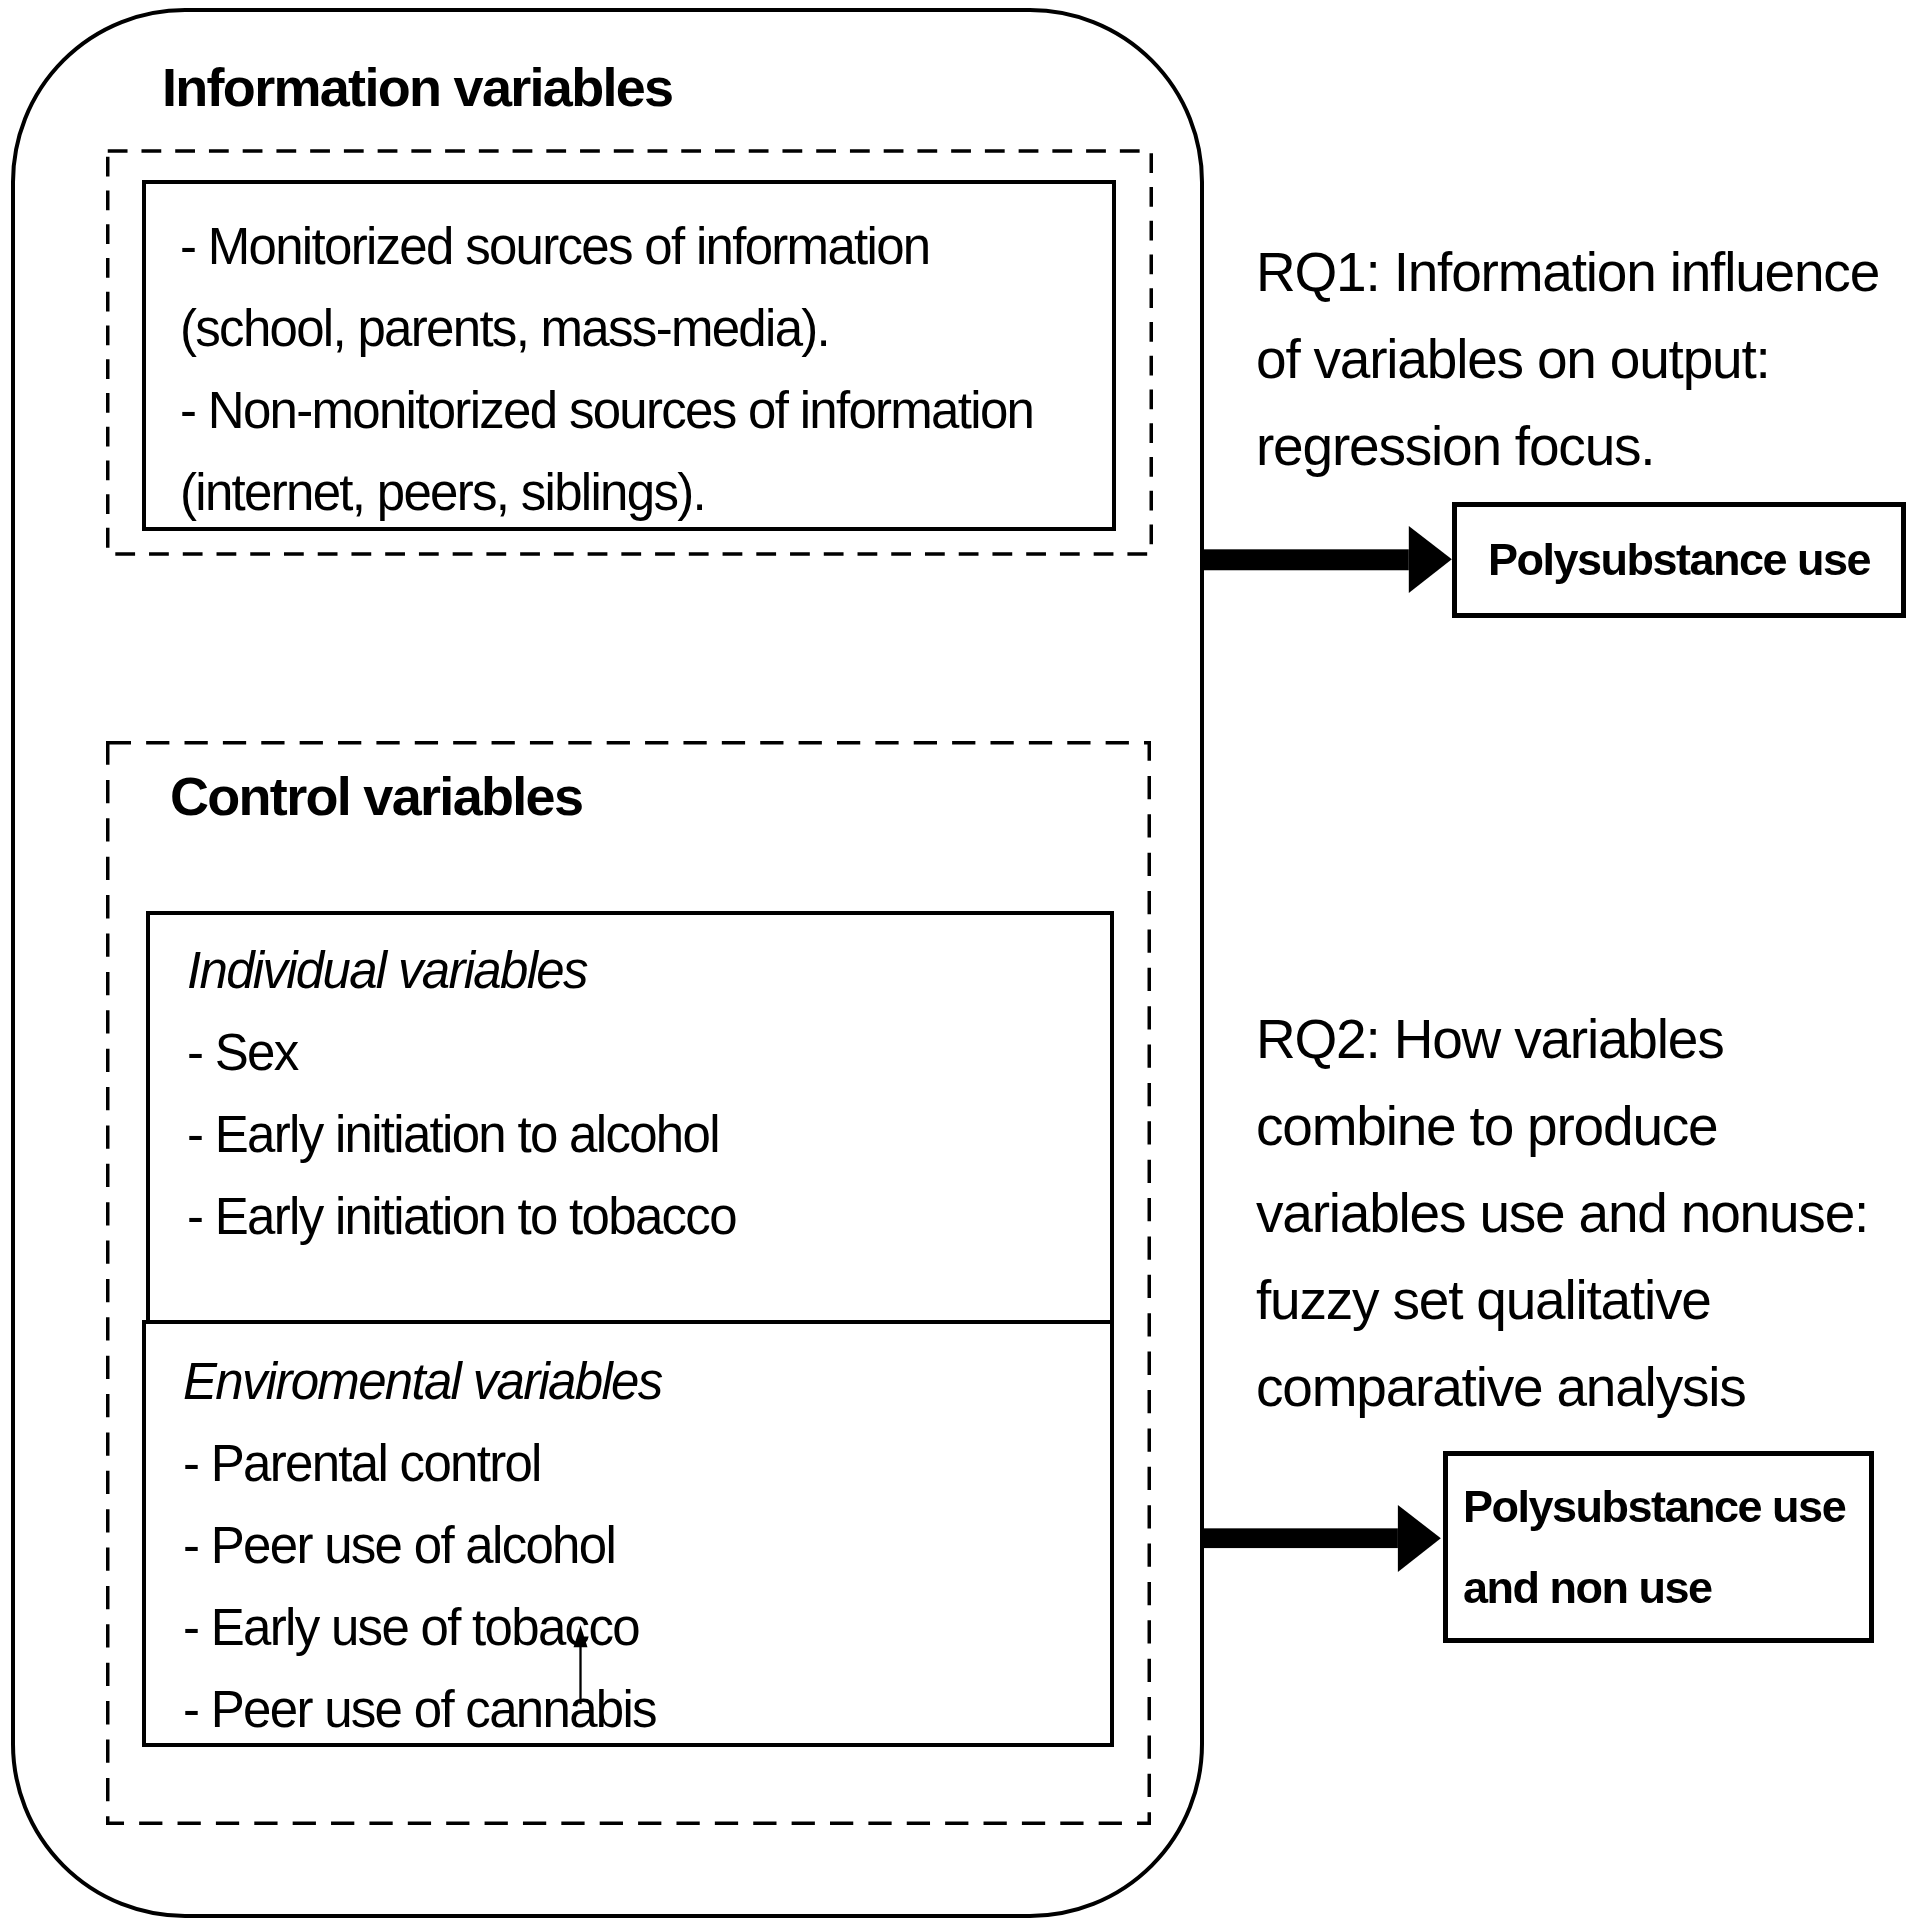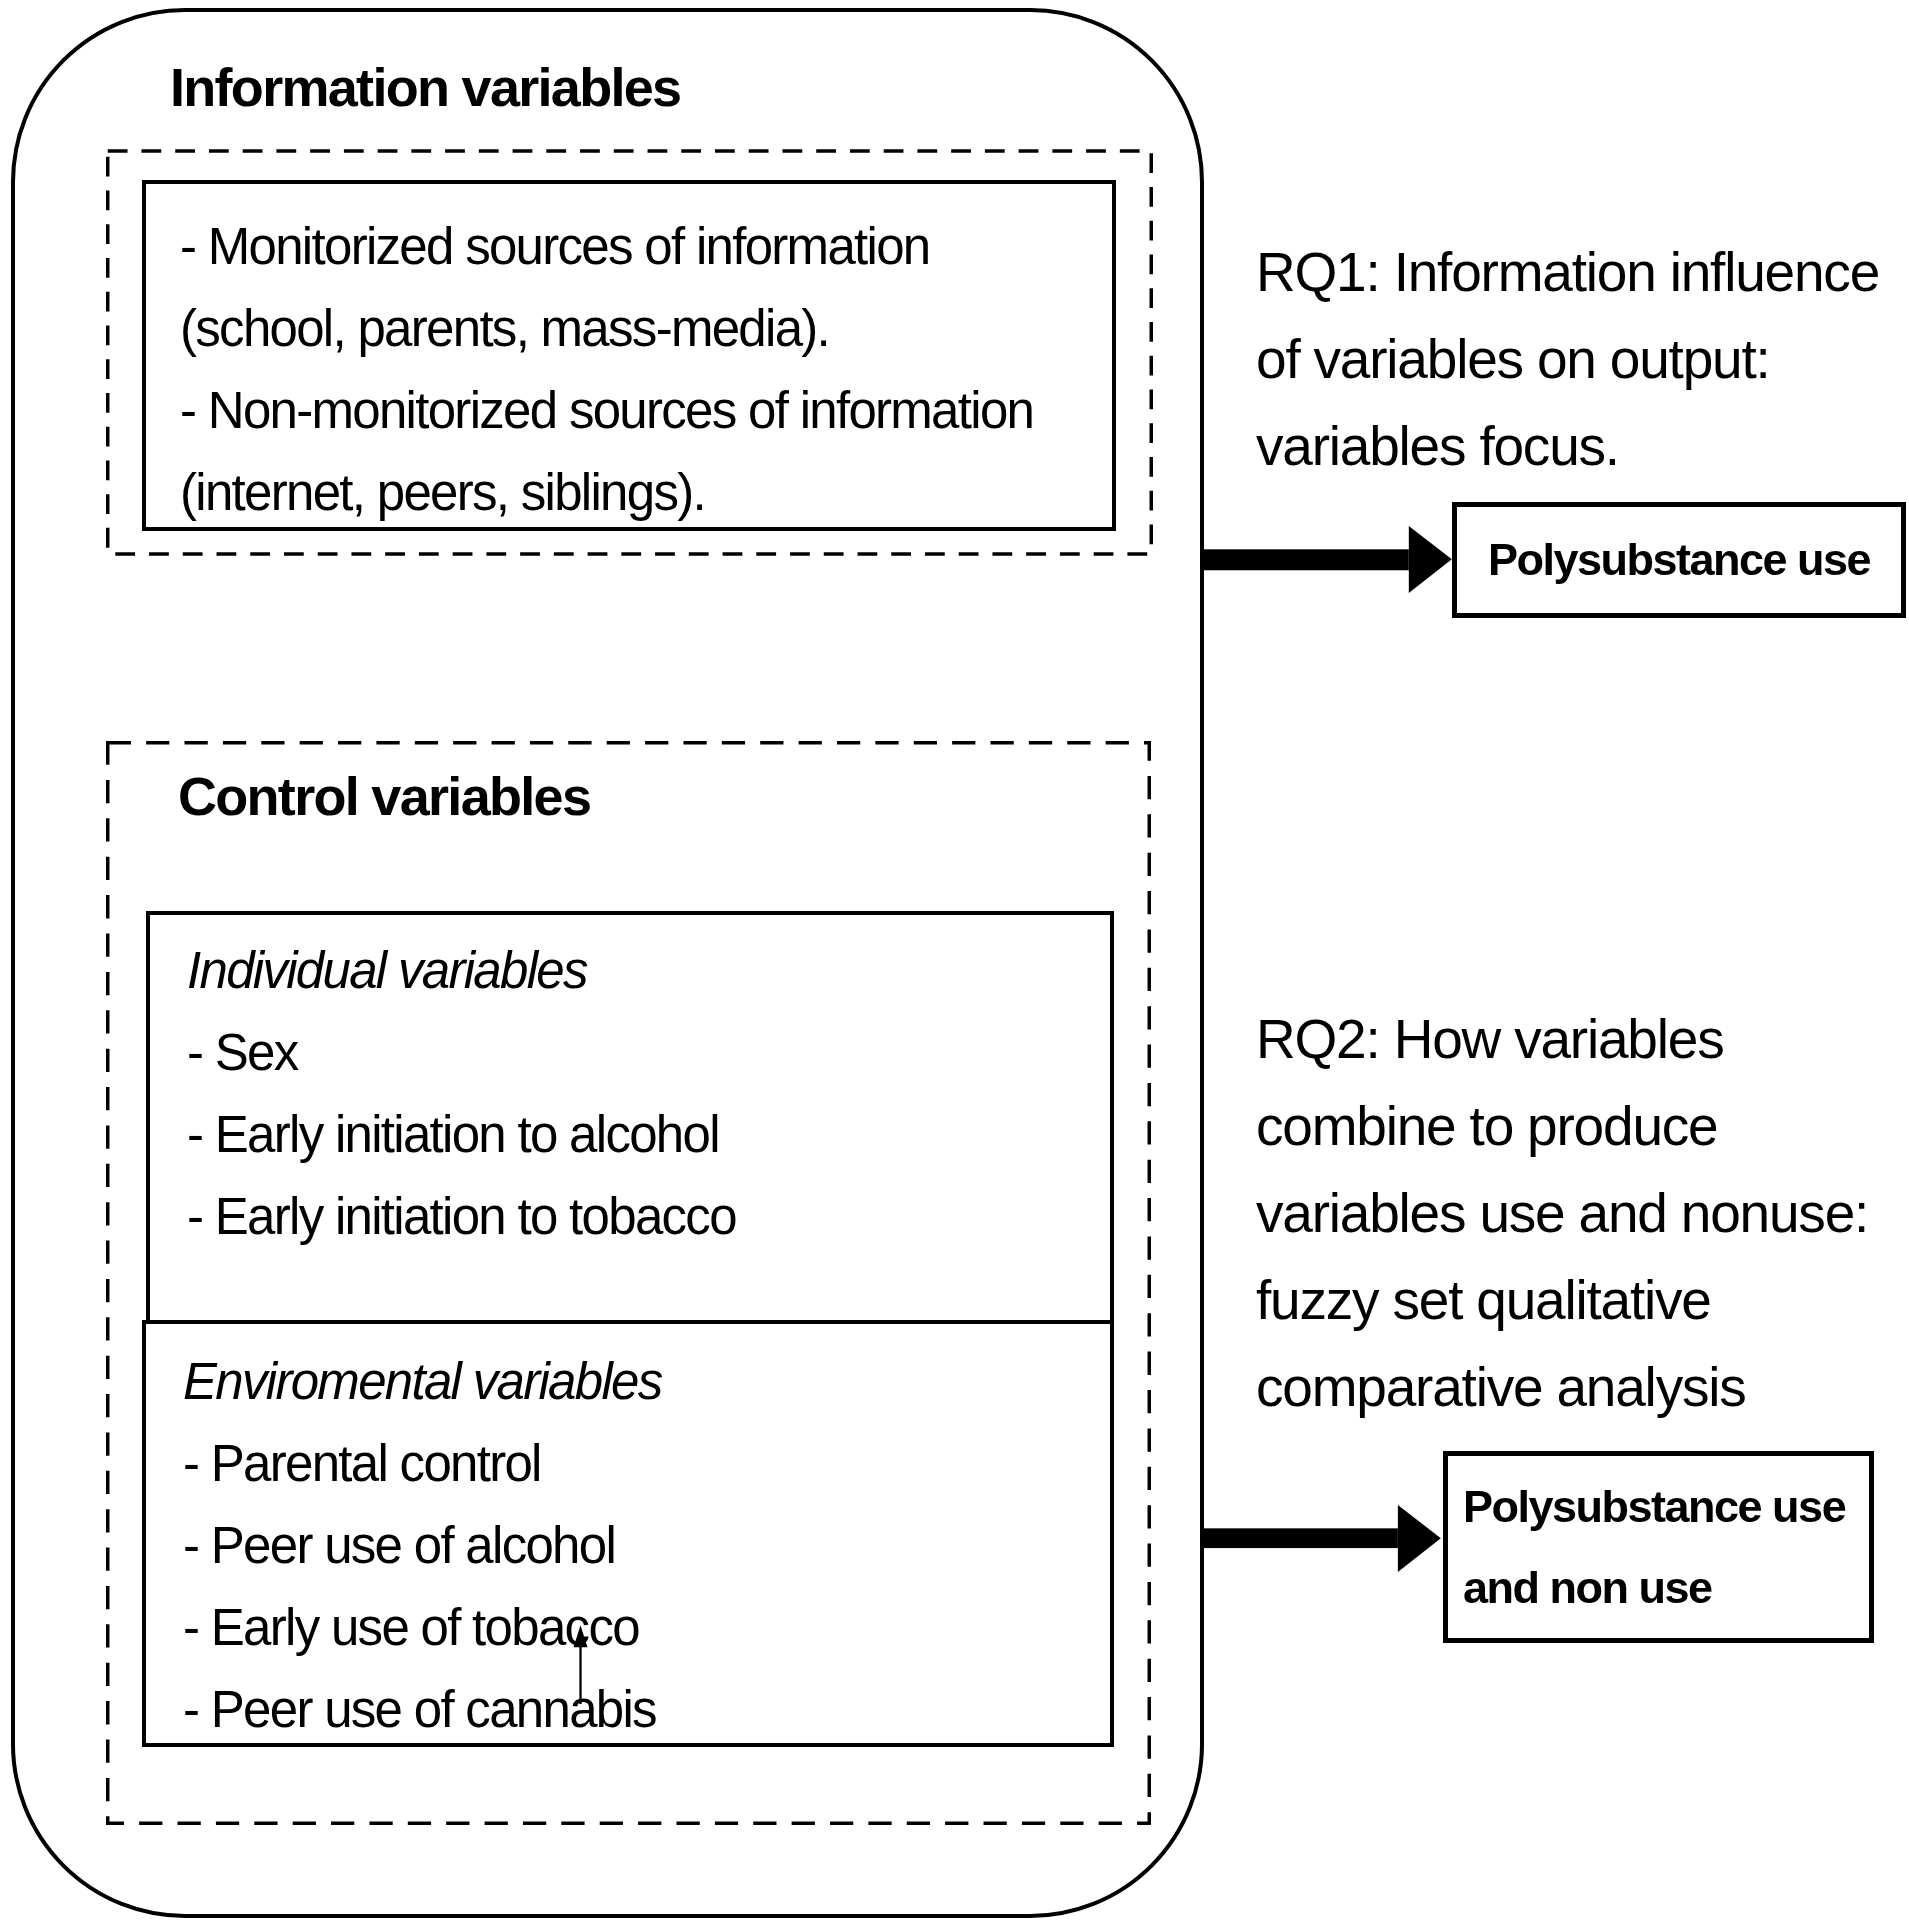--- a/index.html
+++ b/index.html
@@ -29,21 +29,21 @@
   }
   .info-box{left:142px;top:180px;width:974px;height:351px;padding:22px 0 0 20px;}
   .individual-box{left:146px;top:911px;width:968px;height:465px;padding:15px 0 0 23px;}
   .env-box{left:142px;top:1320px;width:972px;height:427px;padding:17.4px 0 0 23px;}
   .t-line{
     font-size:51px;line-height:82px;letter-spacing:-1.7px;white-space:nowrap;margin-left:14px;
   }
   .t-italic{font-style:italic;}
   
   .sec-title{
-    font-size:54px;font-weight:bold;letter-spacing:-1.7px;white-space:nowrap;margin-left:8px;
+    font-size:54px;font-weight:bold;letter-spacing:-1.7px;white-space:nowrap;
   }
   .info-title{left:162px;top:56px;}
   .control-title{left:170px;top:765px;}
   
   .rq{white-space:nowrap;}
   .rq-line{font-size:55px;line-height:87px;letter-spacing:-1.2px;}
   .rq1{left:1256px;top:229px;}
   .rq2{left:1256px;top:996px;}
   
   .outbox{
@@ -112,21 +112,21 @@
   </div>
 
   <svg class="abs cursor-arrow" width="35" height="84" viewBox="0 0 60 145">
     <line x1="30" y1="140" x2="30" y2="28"></line>
     <polygon points="30,4 18,42 42,42"></polygon>
   </svg>
 
   <div class="abs rq rq1">
     <div class="rq-line">RQ1: Information influence</div>
     <div class="rq-line">of variables on output:</div>
-    <div class="rq-line">variables focus.</div>
+    <div class="rq-line">regression focus.</div>
   </div>
 
   <svg class="abs arrow arrow1" width="249" height="79" viewBox="0 0 428 135">
     <rect class="ink" x="0" y="50" width="352" height="36"></rect>
     <polygon class="ink" points="352,10 352,125 426,67"></polygon>
   </svg>
 
   <div class="abs outbox box1">
     <span>Polysubstance use</span>
   </div>

